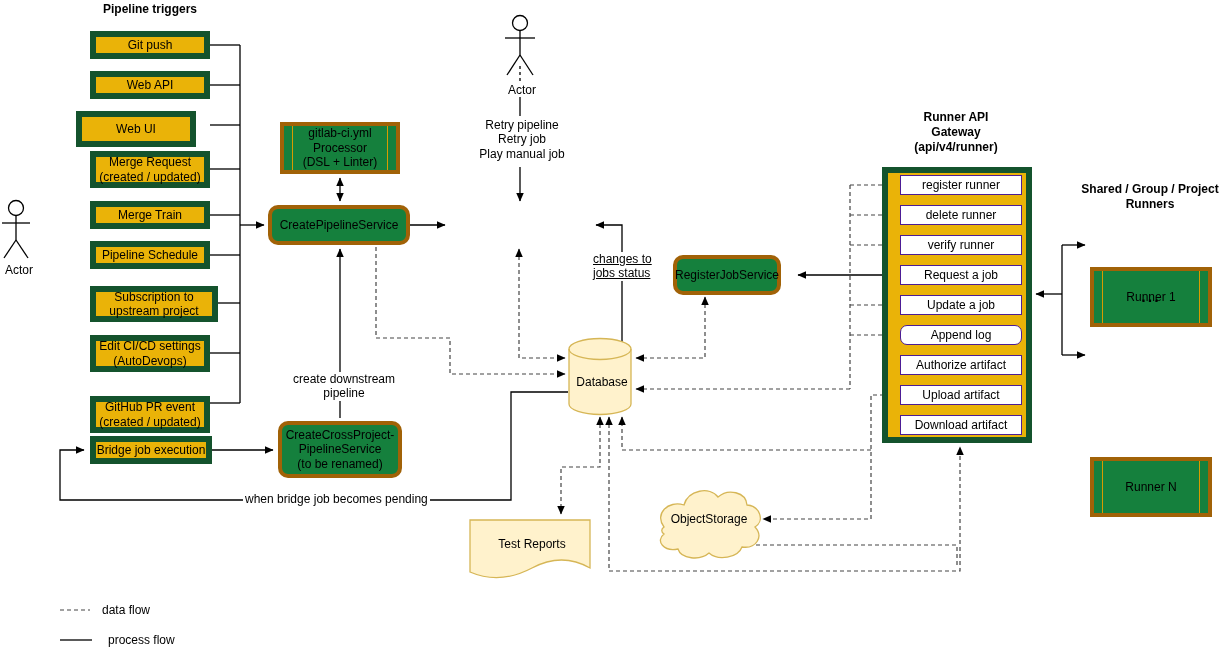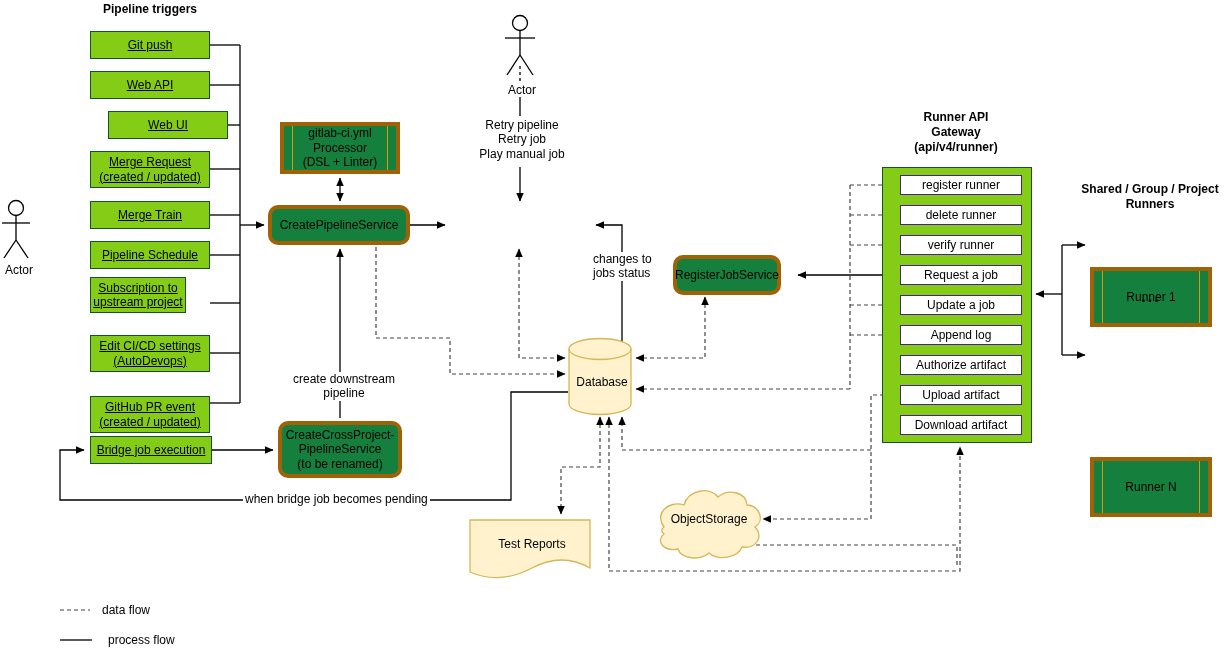--- a/index.html
+++ b/index.html
@@ -1,21 +1,21 @@
 <!DOCTYPE html>
 <html><head>
 <meta charset="utf-8">
 <style>
   html,body{margin:0;padding:0;background:#fff;}
   #canvas{position:relative;width:1226px;height:651px;background:#ffffff;
           font-family:"Liberation Sans",sans-serif;font-size:12px;color:#000;overflow:hidden;}
   #wires{position:absolute;left:0;top:0;pointer-events:none;}
   .node{position:absolute;box-sizing:border-box;display:flex;align-items:center;justify-content:center;
         text-align:center;white-space:pre-line;line-height:1.2;font-size:12px;}
-  .gray{background:#84cc16;border:1px solid #14532d;text-decoration:underline;}
+  .gray{background:#eab308;border:6px solid #14532d;}
   .orange{background:#15803d;border:4px solid #a16207;}
   .rounded{border-radius:10px;}
   .proc{position:relative;}
   .proc::before,.proc::after{content:"";position:absolute;top:0;bottom:0;width:0;border-left:1px solid #D79B00;}
   .proc::before{left:8px;} .proc::after{right:8px;}
   .whiterow{background:#ffffff;border:1px solid #4c1d95;}
   .hdr{position:absolute;font-weight:bold;text-align:center;white-space:pre-line;line-height:1.25;}
   .lbl{position:absolute;white-space:pre-line;line-height:1.2;background:#ffffff;padding:0 2px;}
   .plain{background:transparent;}
   .ctr{text-align:center;}
@@ -126,26 +126,26 @@
     <g>
       <path d="M664,527 C654,514 668,500 684,505 C688,490 710,486 718,497 C728,488 746,492 747,505
                C760,506 765,521 755,527 C764,537 756,549 742,547 C738,558 718,561 709,553
                C700,561 681,559 678,549 C664,552 655,541 664,534 C661,532 661,529 664,527 Z" fill="#FFF2CC" stroke="#D6B656" stroke-width="1.3"></path>
     </g>
   </svg>
 
   <div class="hdr" style="left:90px;top:2px;width:120px;">Pipeline triggers</div>
   <div class="node gray" style="left:90px;top:31px;width:120px;height:28px;">Git push</div>
   <div class="node gray" style="left:90px;top:71px;width:120px;height:28px;">Web API</div>
-  <div class="node gray" style="left:108px;top:111px;width:120px;height:28px;">Web UI</div>
+  <div class="node gray" style="left:76px;top:111px;width:120px;height:36px;">Web UI</div>
   <div class="node gray" style="left:90px;top:151px;width:120px;height:37px;">Merge Request
 (created / updated)</div>
   <div class="node gray" style="left:90px;top:201px;width:120px;height:28px;">Merge Train</div>
   <div class="node gray" style="left:90px;top:241px;width:120px;height:28px;">Pipeline Schedule</div>
-  <div class="node gray" style="left:90px;top:277px;width:96px;height:36px;">Subscription to
+  <div class="node gray" style="left:90px;top:286px;width:128px;height:36px;">Subscription to
 upstream project</div>
   <div class="node gray" style="left:90px;top:335px;width:120px;height:37px;text-align:center;">Edit CI/CD settings
 (AutoDevops)</div>
   <div class="node gray" style="left:90px;top:385px;width:120px;height:37px;margin-top:11px;">GitHub PR event
 (created / updated)</div>
   <div class="node gray" style="left:90px;top:436px;width:122px;height:28px;">Bridge job execution</div>
 
   <div class="lbl plain ctr" style="left:0px;top:263px;width:34px;">Actor</div>
   <div class="lbl plain ctr" style="left:498px;top:83px;width:44px;">Actor</div>
 
@@ -154,40 +154,40 @@
 (DSL + Linter)</div>
   <div class="node orange rounded" style="left:268px;top:205px;width:142px;height:40px;">CreatePipelineService</div>
   <div class="node orange rounded" style="left:673px;top:255px;width:108px;height:40px;">RegisterJobService</div>
   <div class="node orange rounded" style="left:278px;top:421px;width:124px;height:57px;">CreateCrossProject-
 PipelineService
 (to be renamed)</div>
 
   <div class="lbl ctr" style="left:455px;top:118px;width:130px;">Retry pipeline
 Retry job
 Play manual job</div>
-  <div class="lbl" style="left:591px;top:252px;width:62px;">changes to
+  <div class="lbl" style="left:591px;top:252px;width:62px;text-decoration:underline;">changes to
 jobs status</div>
   <div class="lbl ctr" style="left:282px;top:372px;width:120px;">create downstream
 pipeline</div>
   <div class="lbl" style="left:243px;top:492px;">when bridge job becomes pending</div>
 
   <div class="lbl plain ctr" style="left:569px;top:375px;width:62px;">Database</div>
   <div class="lbl plain ctr" style="left:470px;top:537px;width:120px;">Test Reports</div>
   <div class="lbl plain ctr" style="left:652px;top:512px;width:110px;">ObjectStorage</div>
 
   <div class="hdr" style="left:886px;top:110px;width:140px;">Runner API
 Gateway
 (api/v4/runner)</div>
   <div class="node gray" style="left:882px;top:167px;width:150px;height:276px;"></div>
   <div class="node whiterow" style="left:900px;top:175px;width:122px;height:20px;">register runner</div>
   <div class="node whiterow" style="left:900px;top:205px;width:122px;height:20px;">delete runner</div>
   <div class="node whiterow" style="left:900px;top:235px;width:122px;height:20px;">verify runner</div>
   <div class="node whiterow" style="left:900px;top:265px;width:122px;height:20px;">Request a job</div>
   <div class="node whiterow" style="left:900px;top:295px;width:122px;height:20px;">Update a job</div>
-  <div class="node whiterow" style="left:900px;top:325px;width:122px;height:20px;">Append log</div>
+  <div class="node whiterow" style="left:900px;top:325px;width:122px;height:20px;border-radius:7px;">Append log</div>
   <div class="node whiterow" style="left:900px;top:355px;width:122px;height:20px;">Authorize artifact</div>
   <div class="node whiterow" style="left:900px;top:385px;width:122px;height:20px;">Upload artifact</div>
   <div class="node whiterow" style="left:900px;top:415px;width:122px;height:20px;">Download artifact</div>
 
   <div class="hdr" style="left:1075px;top:182px;width:150px;">Shared / Group / Project
 Runners</div>
   <div class="node orange proc" style="left:1090px;top:215px;width:122px;height:60px;">Runner 1</div>
   <div class="ellipsis" style="left:1090px;top:288px;width:122px;">...</div>
   <div class="node orange proc" style="left:1090px;top:325px;width:122px;height:60px;margin-top:20px;">Runner N</div>
 

